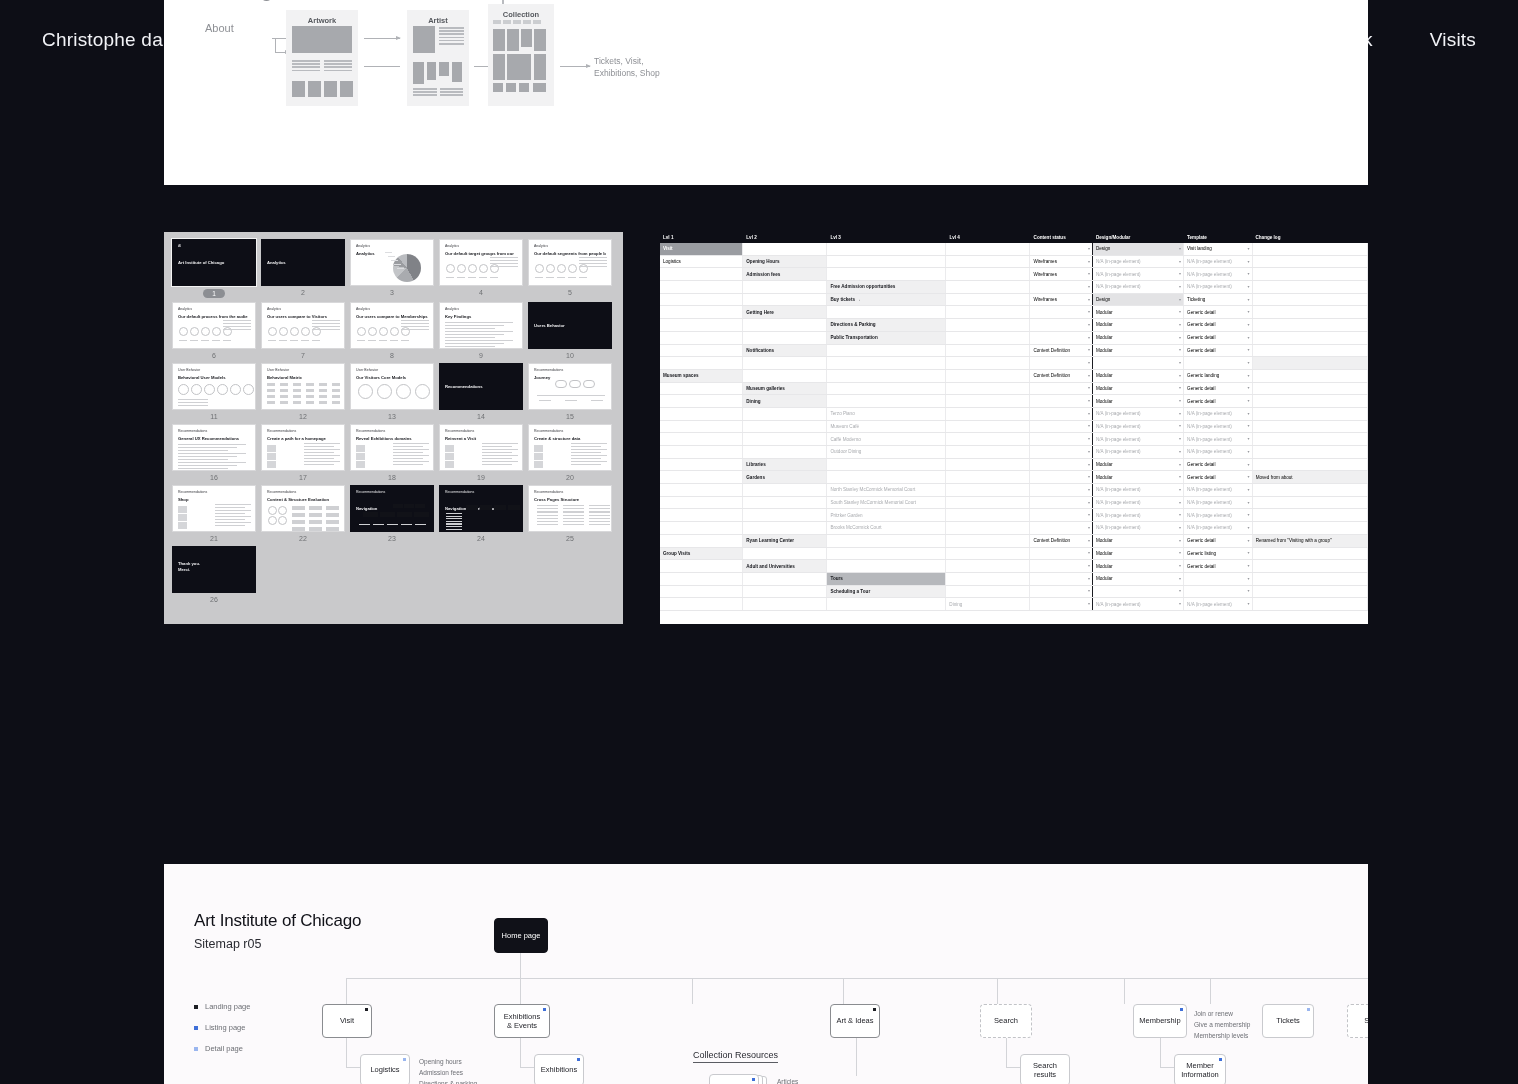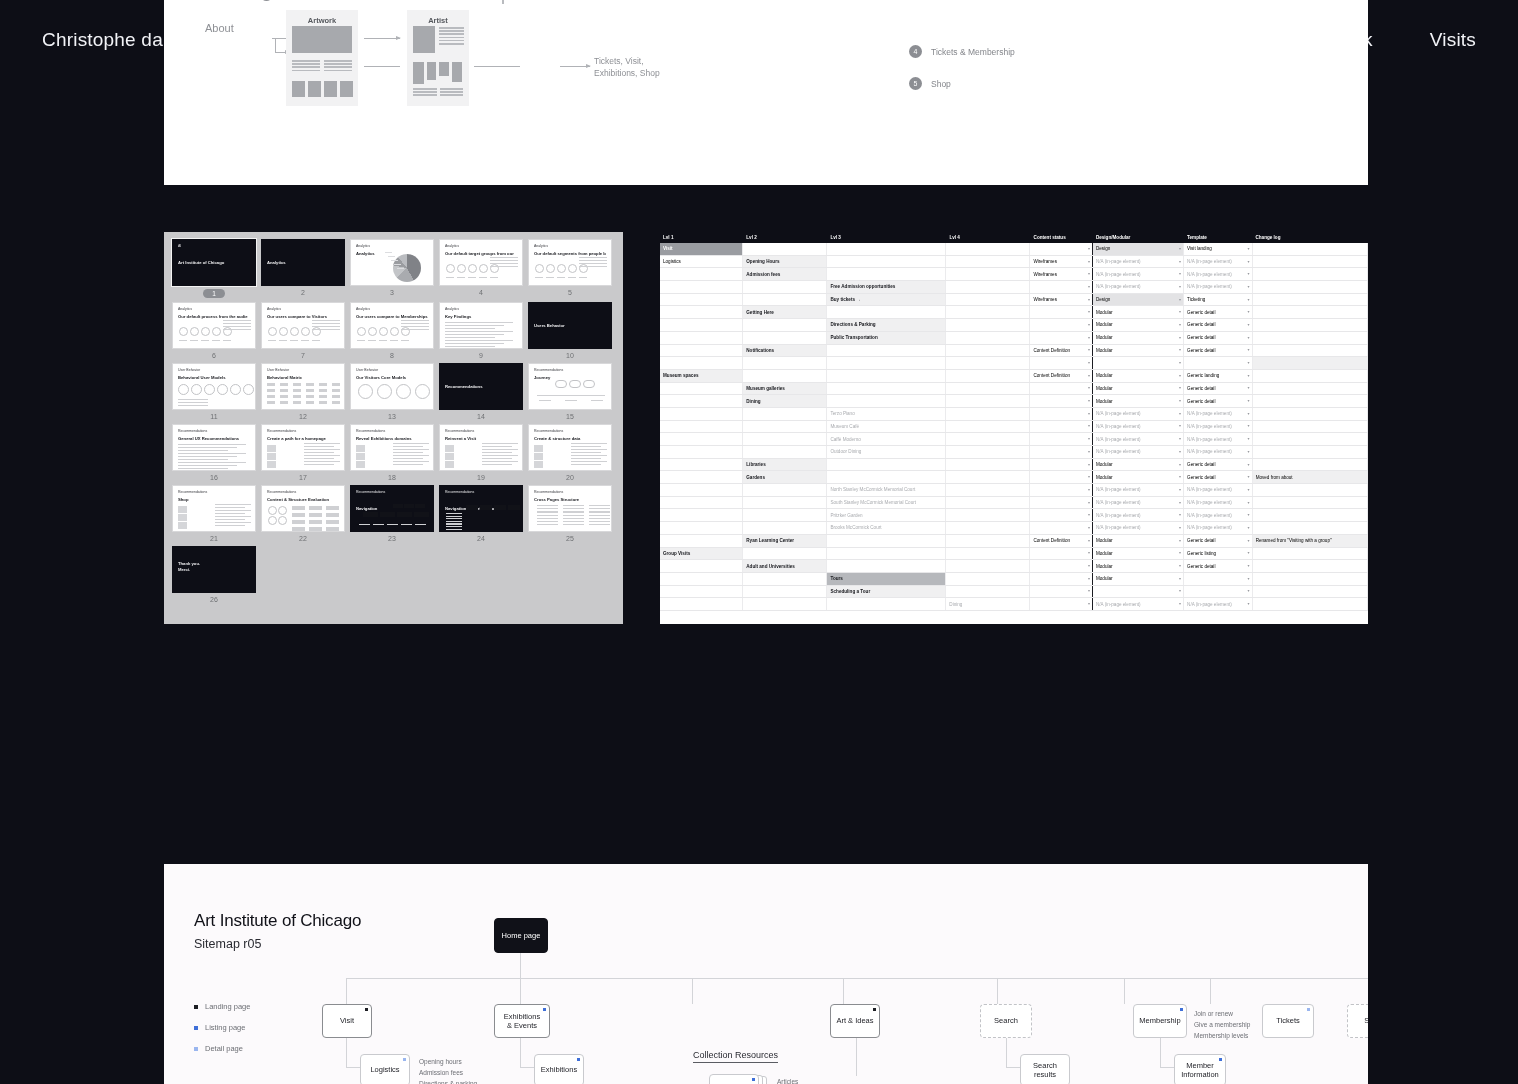--- a/index.html
+++ b/index.html
@@ -206,36 +206,45 @@
         <div class="lines" style="left:33px;top:78px;width:23px;">
             <i></i>
             <i></i>
             <i></i>
           </div>
       </div>
 
       <div style="position:absolute;left:200px;top:306px;width:36px;height:1px;background:#b0b2b6;"></div>
       <div style="position:absolute;left:310px;top:306px;width:46px;height:1px;background:#b0b2b6;"></div>
 
+      <div class="wf-card" style="left:324px;top:244px;width:66px;height:102px;">
+        <div class="wf-title">Collection</div>
+        <div class="blk" style="left:5px;top:16px;width:8px;height:4px;background:#cbcdd0;"></div>
+        <div class="blk" style="left:15px;top:16px;width:8px;height:4px;background:#cbcdd0;"></div>
+        <div class="blk" style="left:25px;top:16px;width:8px;height:4px;background:#cbcdd0;"></div>
+        <div class="blk" style="left:35px;top:16px;width:8px;height:4px;background:#cbcdd0;"></div>
+        <div class="blk" style="left:45px;top:16px;width:8px;height:4px;background:#cbcdd0;"></div>
+        <div class="blk" style="left:5px;top:25px;width:12px;height:22px;"></div>
+        <div class="blk" style="left:19px;top:25px;width:12px;height:22px;"></div>
+        <div class="blk" style="left:33px;top:25px;width:11px;height:18px;"></div>
+        <div class="blk" style="left:46px;top:25px;width:12px;height:22px;"></div>
+        <div class="blk" style="left:5px;top:50px;width:12px;height:26px;"></div>
+        <div class="blk" style="left:19px;top:50px;width:24px;height:26px;"></div>
+        <div class="blk" style="left:46px;top:50px;width:12px;height:26px;"></div>
+        <div class="blk" style="left:5px;top:79px;width:10px;height:9px;"></div>
+        <div class="blk" style="left:18px;top:79px;width:10px;height:9px;"></div>
+        <div class="blk" style="left:31px;top:79px;width:10px;height:9px;"></div>
+        <div class="blk" style="left:45px;top:79px;width:13px;height:9px;"></div>
+      </div>
 
       <div class="arrow" style="left:396px;top:306px;width:30px;"></div>
 
       <div class="flow-out" style="left:430px;top:295px;white-space:pre-line;">Tickets, Visit,
 Exhibitions, Shop</div>
 
-      <div class="steps" style="left:745px;top:285px;">
-        <div class="step">
-          <div class="step-num">4</div>
-          <div class="step-label">Tickets &amp; Membership</div>
-        </div>
-        <div class="step">
-          <div class="step-num">5</div>
-          <div class="step-label">Shop</div>
-        </div>
-      </div>
 
     </div>
   </div>
 
   <div class="panel" id="panel-slides">
     <div class="slide-grid" id="slide-grid">
         <div class="slide-cell">
           <div class="slide-thumb dark sel">
             <div class="st-t w">AI</div>
             <div class="st-h w" style="top:20px;white-space:pre-line;line-height:1.4;">Art Institute of Chicago</div>

